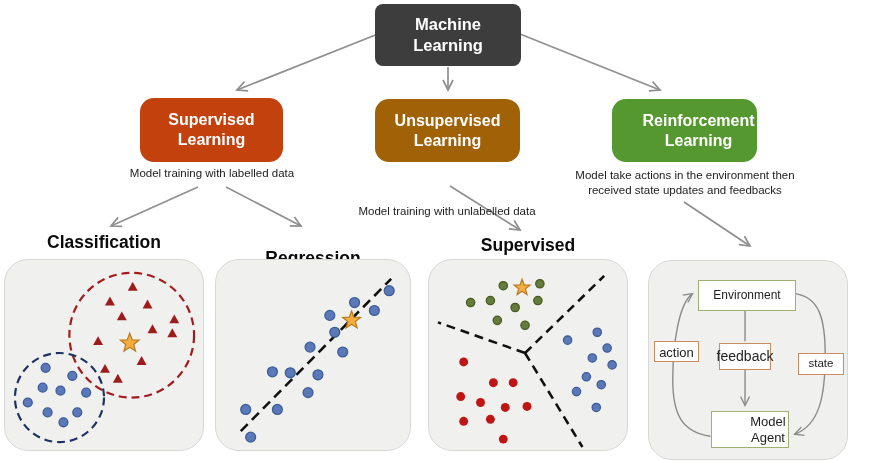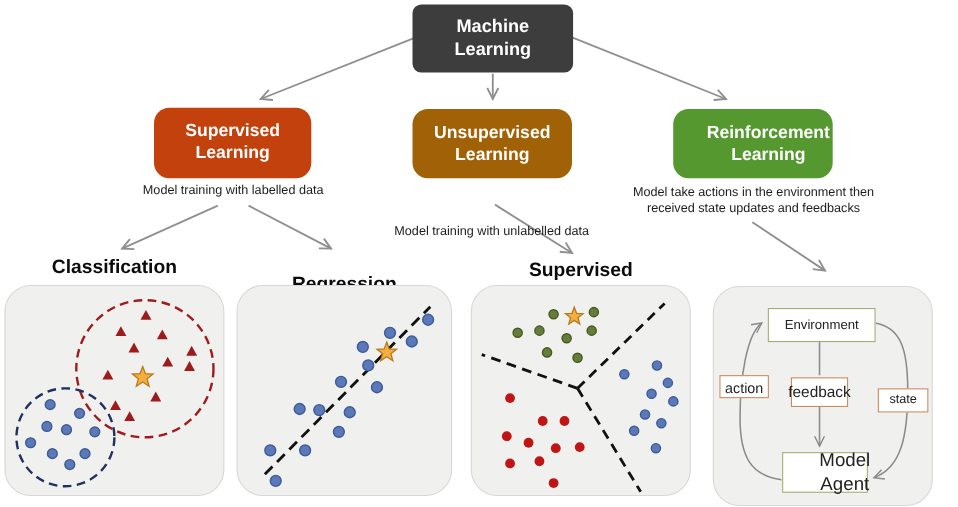--- a/index.html
+++ b/index.html
@@ -39,21 +39,21 @@
   .rl-box {
     position:absolute; background:#fff; display:flex; align-items:center; justify-content:center;
     text-align:center; font-size:12px; color:#222; line-height:1.2;
   }
   .rl-green  { border:1.2px solid #9fb070; }
   .rl-orange { border:1.2px solid #c98b5f; }
   #rl-environment { left:49px;  top:19px;  width:98px; height:31px; }
   #rl-feedback    { left:70px;  top:82px;  width:52px; height:27px; font-size:14px; }
   #rl-action      { left:5px;   top:80px;  width:45px; height:21px; font-size:13px;align-items:flex-end; }
   #rl-state       { left:149px; top:92px;  width:46px; height:22px; font-size:11.5px; }
-  #rl-agent       { left:62px;  top:150px; width:78px; height:37px; font-size:17px;padding-left:36px; }
+  #rl-agent       { left:62px;  top:150px; width:78px; height:37px; font-size:13px;padding-left:36px; }
 </style>
 </head>
 <body>
 
 <div class="canvas">
 
   <svg class="overlay">
     <defs>
       <marker id="ah" markerUnits="userSpaceOnUse" markerWidth="16" markerHeight="16" refX="13" refY="7" orient="auto">
         <path d="M 3,2 L 13,7 L 3,12" fill="none" stroke="#8f8f8f" stroke-width="1.7"></path>

